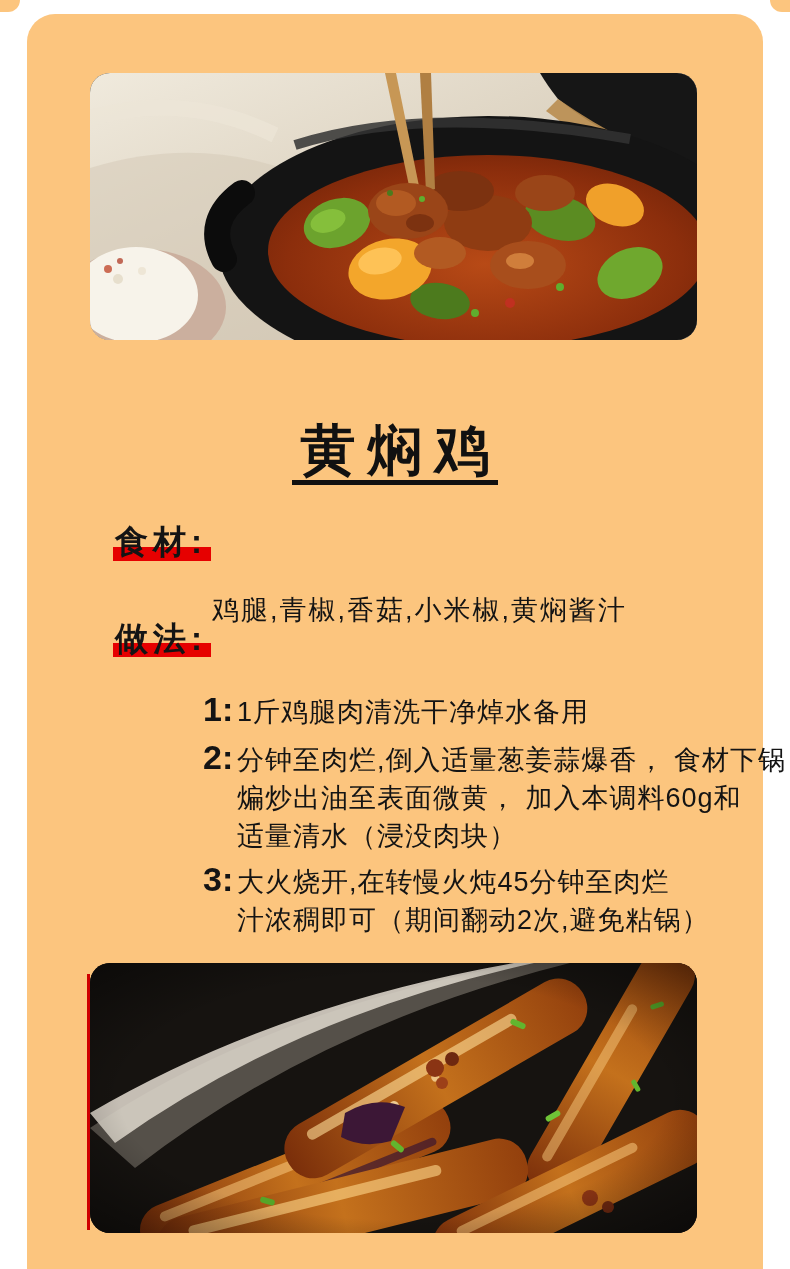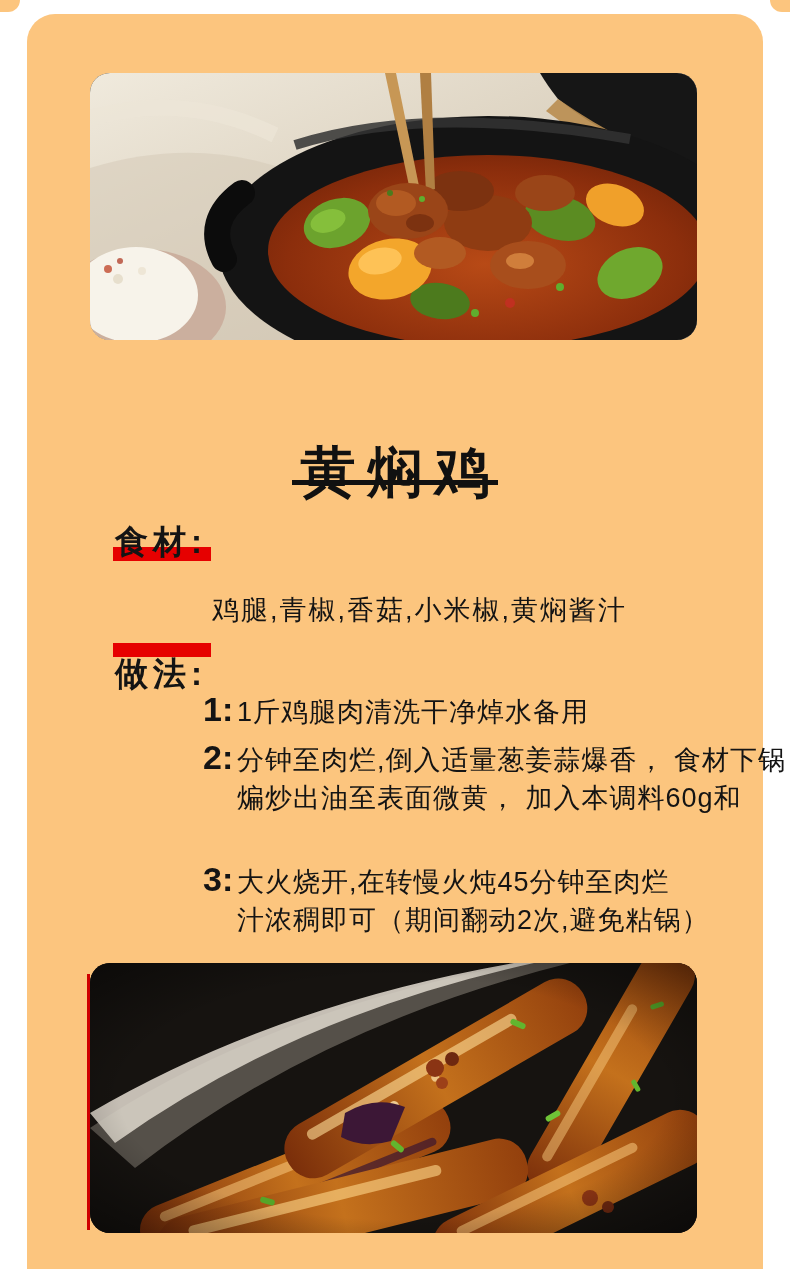--- a/index.html
+++ b/index.html
@@ -22,34 +22,34 @@
     background:#222;
   }
   .photo svg{display:block;width:100%;height:100%;}
   .photo-top{top:59px;height:267px;}
   .photo-bottom{top:949px;height:270px;}
   .photo-edge-red{
     position:absolute;left:60px;top:960px;width:3px;height:256px;
     background:#cf0000;
   }
   .title{
-    position:absolute;left:0;top:428px;width:736px;text-align:center;
+    position:absolute;left:0;top:406px;width:736px;text-align:center;
     font-size:55px;font-weight:700;letter-spacing:12px;text-indent:12px;
     line-height:60px;color:#111;white-space:nowrap;
   }
   .title-underline{
     position:absolute;left:265px;top:466px;width:206px;height:5px;background:#111;
   }
   .section-heading{
     position:absolute;left:88px;font-size:33px;font-weight:700;
     letter-spacing:5px;line-height:40px;white-space:nowrap;
   }
   .section-heading .txt{position:relative;z-index:2;}
   .heading-ingredients{top:508px;}
-  .heading-method{top:605px;margin-top:35px;}
+  .heading-method{top:605px;}
   .red-bar{position:absolute;z-index:1;left:86px;width:98px;height:14px;background:#e60000;}
   .red-bar.ingredients{top:533px;}
   .red-bar.method{top:629px;}
   .ingredients-line{
     position:absolute;left:185px;top:578px;font-size:27px;line-height:36px;
     letter-spacing:2px;white-space:nowrap;
   }
   .step{
     position:absolute;left:176px;display:flex;align-items:baseline;
   }
@@ -157,20 +157,21 @@
       <div class="step-lines">
         <div>1斤鸡腿肉清洗干净焯水备用</div>
       </div>
     </div>
 
     <div class="step step-2">
       <div class="step-num">2:</div>
       <div class="step-lines">
         <div>分钟至肉烂,倒入适量葱姜蒜爆香， 食材下锅</div>
         <div>煸炒出油至表面微黄， 加入本调料60g和</div>
+        <div>适量清水（浸没肉块）</div>
       </div>
     </div>
 
     <div class="step step-3">
       <div class="step-num">3:</div>
       <div class="step-lines">
         <div>大火烧开,在转慢火炖45分钟至肉烂</div>
         <div>汁浓稠即可（期间翻动2次,避免粘锅）</div>
       </div>
     </div>

